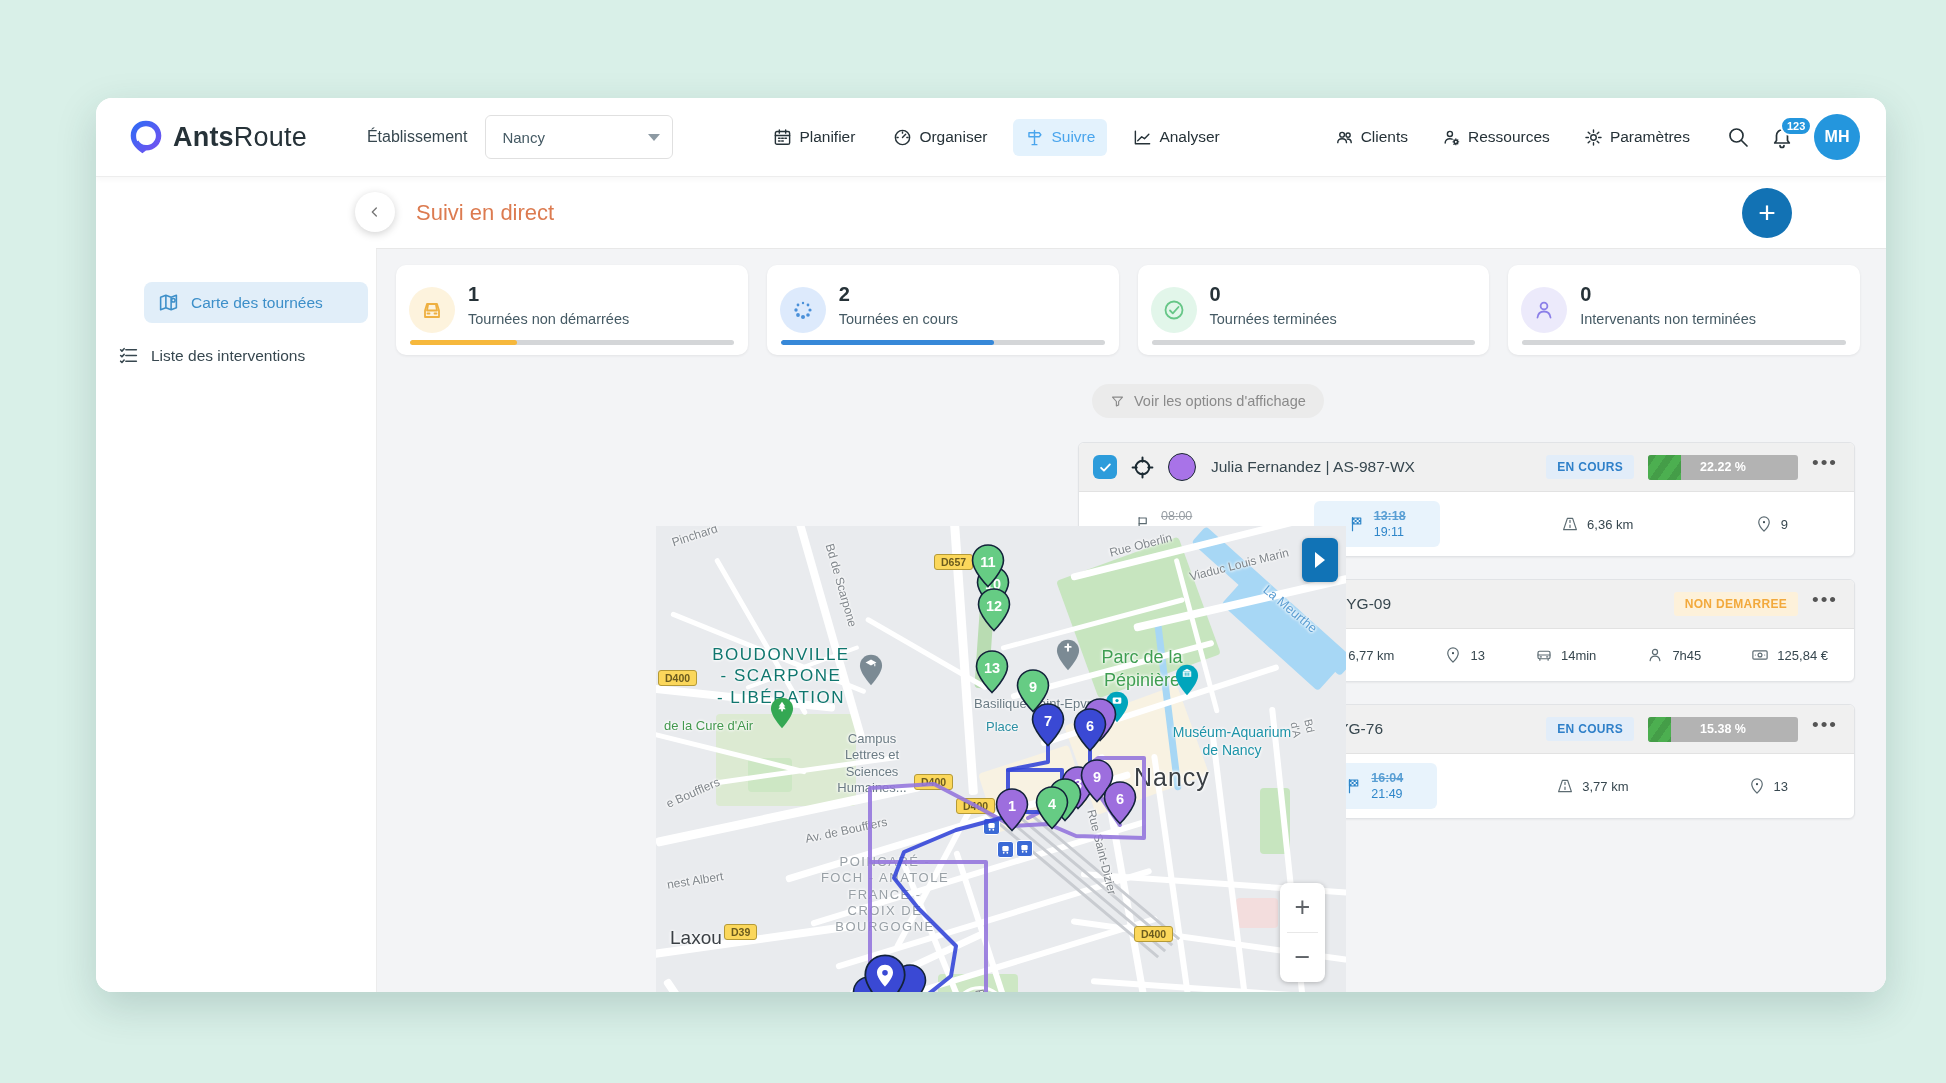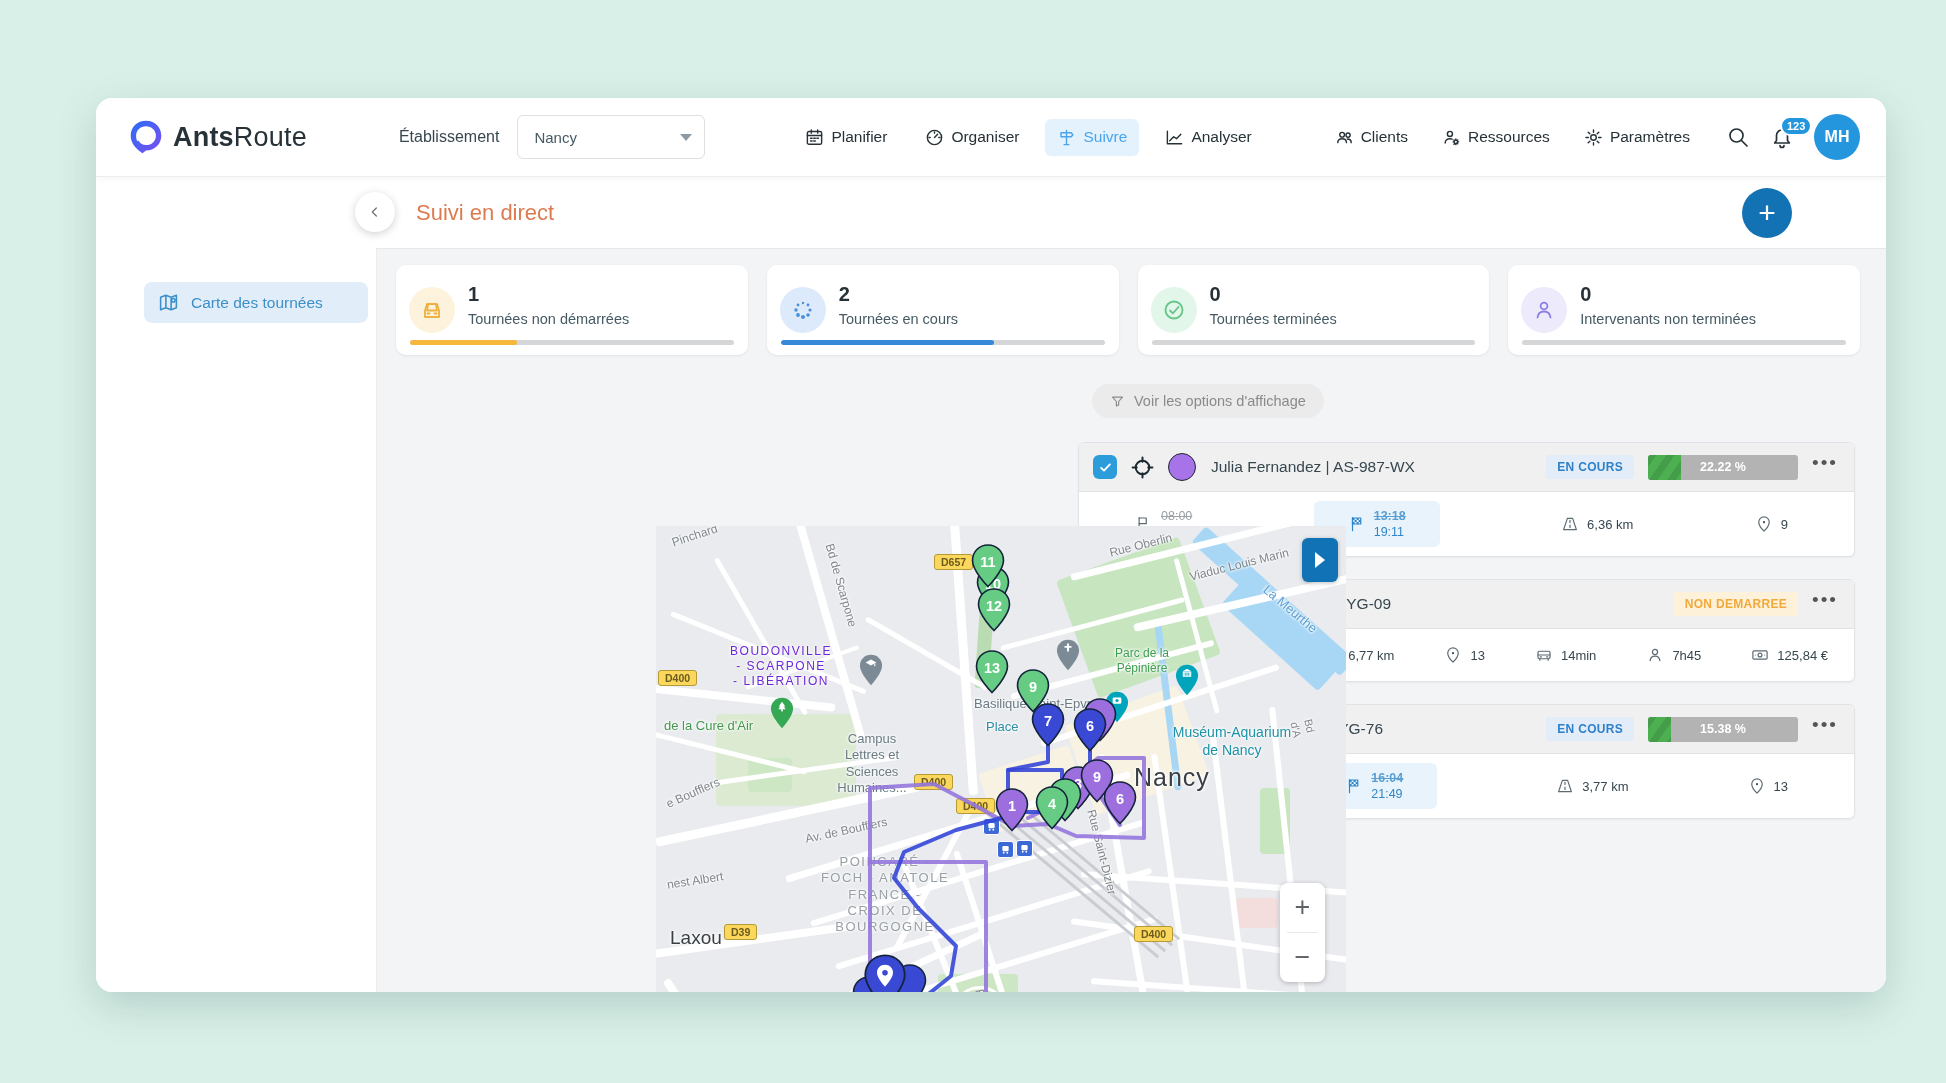--- a/index.html
+++ b/index.html
@@ -6,21 +6,21 @@
     font-family:"Liberation Sans",sans-serif;color:#37474f;-webkit-font-smoothing:antialiased;}
   #window{position:absolute;left:96px;top:98px;width:1790px;height:894px;background:#fff;border-radius:16px;
     box-shadow:0 14px 40px rgba(20,60,60,.18);overflow:hidden;}
   
   #header{position:absolute;left:0;top:0;right:0;height:78px;background:#fff;display:flex;align-items:center;
     border-bottom:1px solid #ededed;box-shadow:0 2px 6px rgba(0,0,0,.04);z-index:30;}
   #logo{display:flex;align-items:center;margin-left:32px;gap:9px;}
   #logo .mark{width:36px;height:36px;}
   #logo .word{font-size:27px;letter-spacing:.2px;color:#263238;}
   #logo .word b{font-weight:800;}
-  #estab{display:flex;align-items:center;margin-left:92px;gap:18px;}
+  #estab{display:flex;align-items:center;margin-left:60px;gap:18px;}
   #estab .lbl{font-size:16px;color:#37474f;}
   #estab .select{width:158px;height:42px;border:1px solid #e0e0e0;border-radius:6px;display:flex;align-items:center;
     padding:0 12px 0 16px;font-size:15px;color:#455a64;justify-content:space-between;background:#fff;}
   #estab .caret{width:0;height:0;border-left:6px solid transparent;border-right:6px solid transparent;border-top:7px solid #8d9aa3;}
   #nav-main{display:flex;align-items:center;gap:14px;margin-left:88px;}
   #nav-right{display:flex;align-items:center;gap:10px;margin-left:auto;}
   .nav-item{display:flex;align-items:center;gap:7px;font-size:15.5px;color:#263238;padding:9px 12px;border-radius:6px;cursor:pointer;white-space:nowrap;text-align:center;}
   .nav-item svg{width:19px;height:19px;stroke:#263238;fill:none;stroke-width:1.8;stroke-linecap:round;stroke-linejoin:round;}
   .nav-item.active{background:#e3f2fd;color:#49a5ed;}
   .nav-item.active svg{stroke:#49a5ed;}
@@ -215,20 +215,27 @@
 
   <div id="sidebar">
     <div id="side-list">
         <div class="side-item active">
           <svg viewBox="0 0 24 24">
             <path d="M3 6l6-2.2L15 6l6-2.2V18l-6 2.2L9 18l-6 2.2zM9 3.8V18M15 6v14"></path>
             <circle cx="17.5" cy="9.5" r="2"></circle>
           </svg>
           <span>Carte des tournées</span>
         </div>
+        <div class="side-item">
+          <svg viewBox="0 0 24 24">
+            <path d="M9 5.5h12M9 12h12M9 18.5h12"></path>
+            <path d="M3 5.5l1.5 1.5L7 4.2M3 12l1.5 1.5L7 10.7M3 18.5L4.5 20 7 17.2"></path>
+          </svg>
+          <span>Liste des interventions</span>
+        </div>
       </div>
   </div>
 
   <div id="titlerow">
     <div id="back-btn">
       <svg viewBox="0 0 24 24">
           <path d="M14 6l-6 6 6 6"></path>
         </svg>
     </div>
     <div id="page-title">Suivi en direct</div>
@@ -557,31 +564,31 @@
           <div class="rail" style="left:337px;top:279px;width:225px;height:2.5px;transform:rotate(40deg)"></div>
           <div class="rail" style="left:344px;top:273px;width:225px;height:2.5px;transform:rotate(40deg)"></div>
           <div class="rail" style="left:351px;top:267px;width:225px;height:2.5px;transform:rotate(40deg)"></div>
         </div>
       <div id="map-labels">
           <div class="maplabel" style="left:14px;top:10px;font-size:12px;transform:rotate(-18deg);">Pinchard</div>
           <div class="maplabel" style="left:180px;top:16px;font-size:12px;transform:rotate(74deg);">Bd de Scarpone</div>
           <div class="maplabel" style="left:452px;top:20px;font-size:12px;transform:rotate(-14deg);">Rue Oberlin</div>
           <div class="maplabel" style="left:532px;top:44px;font-size:12px;transform:rotate(-14deg);">Viaduc Louis Marin</div>
           <div class="maplabel" style="left:614px;top:56px;font-size:13px;color:#5d9fd3;transform:rotate(40deg);">La Meurthe</div>
-          <div class="maplabel" style="left:40px;top:118px;font-size:12px;color:#6d28d9;width:170px;text-align:center;letter-spacing:1.5px;">BOUDONVILLE
+          <div class="maplabel" style="left:40px;top:118px;font-size:17px;color:#0f766e;width:170px;text-align:center;letter-spacing:1.5px;">BOUDONVILLE
 - SCARPONE
 - LIBÉRATION</div>
           <div class="maplabel" style="left:8px;top:192px;font-size:13px;color:#43984e;">de la Cure d'Air</div>
           <div class="maplabel" style="left:168px;top:205px;font-size:13px;color:#6b7b84;width:96px;text-align:center;">Campus
 Lettres et
 Sciences
 Humaines...</div>
           <div class="maplabel" style="left:318px;top:170px;font-size:13px;color:#6b7b84;">Basilique Saint-Epvre</div>
           <div class="maplabel" style="left:330px;top:193px;font-size:13px;color:#2d8fa3;">Place</div>
-          <div class="maplabel" style="left:440px;top:120px;font-size:12px;color:#3f9e52;width:92px;text-align:center;">Parc de la
+          <div class="maplabel" style="left:440px;top:120px;font-size:18px;color:#3f9e52;width:92px;text-align:center;">Parc de la
 Pépinière</div>
           <div class="maplabel" style="left:508px;top:198px;font-size:14px;color:#1c93a8;width:136px;text-align:center;">Muséum-Aquarium
 de Nancy</div>
           <div class="maplabel" style="left:478px;top:236px;font-size:25px;color:#3a3f44;letter-spacing:1px;font-weight:500;">Nancy</div>
           <div class="maplabel" style="left:150px;top:328px;font-size:13px;color:#98a0a6;width:158px;text-align:center;letter-spacing:1.5px;">POINCARÉ -
 FOCH - ANATOLE
 FRANCE -
 CROIX DE
 BOURGOGNE</div>
           <div class="maplabel" style="left:148px;top:306px;font-size:12px;transform:rotate(-12deg);">Av. de Boufflers</div>

